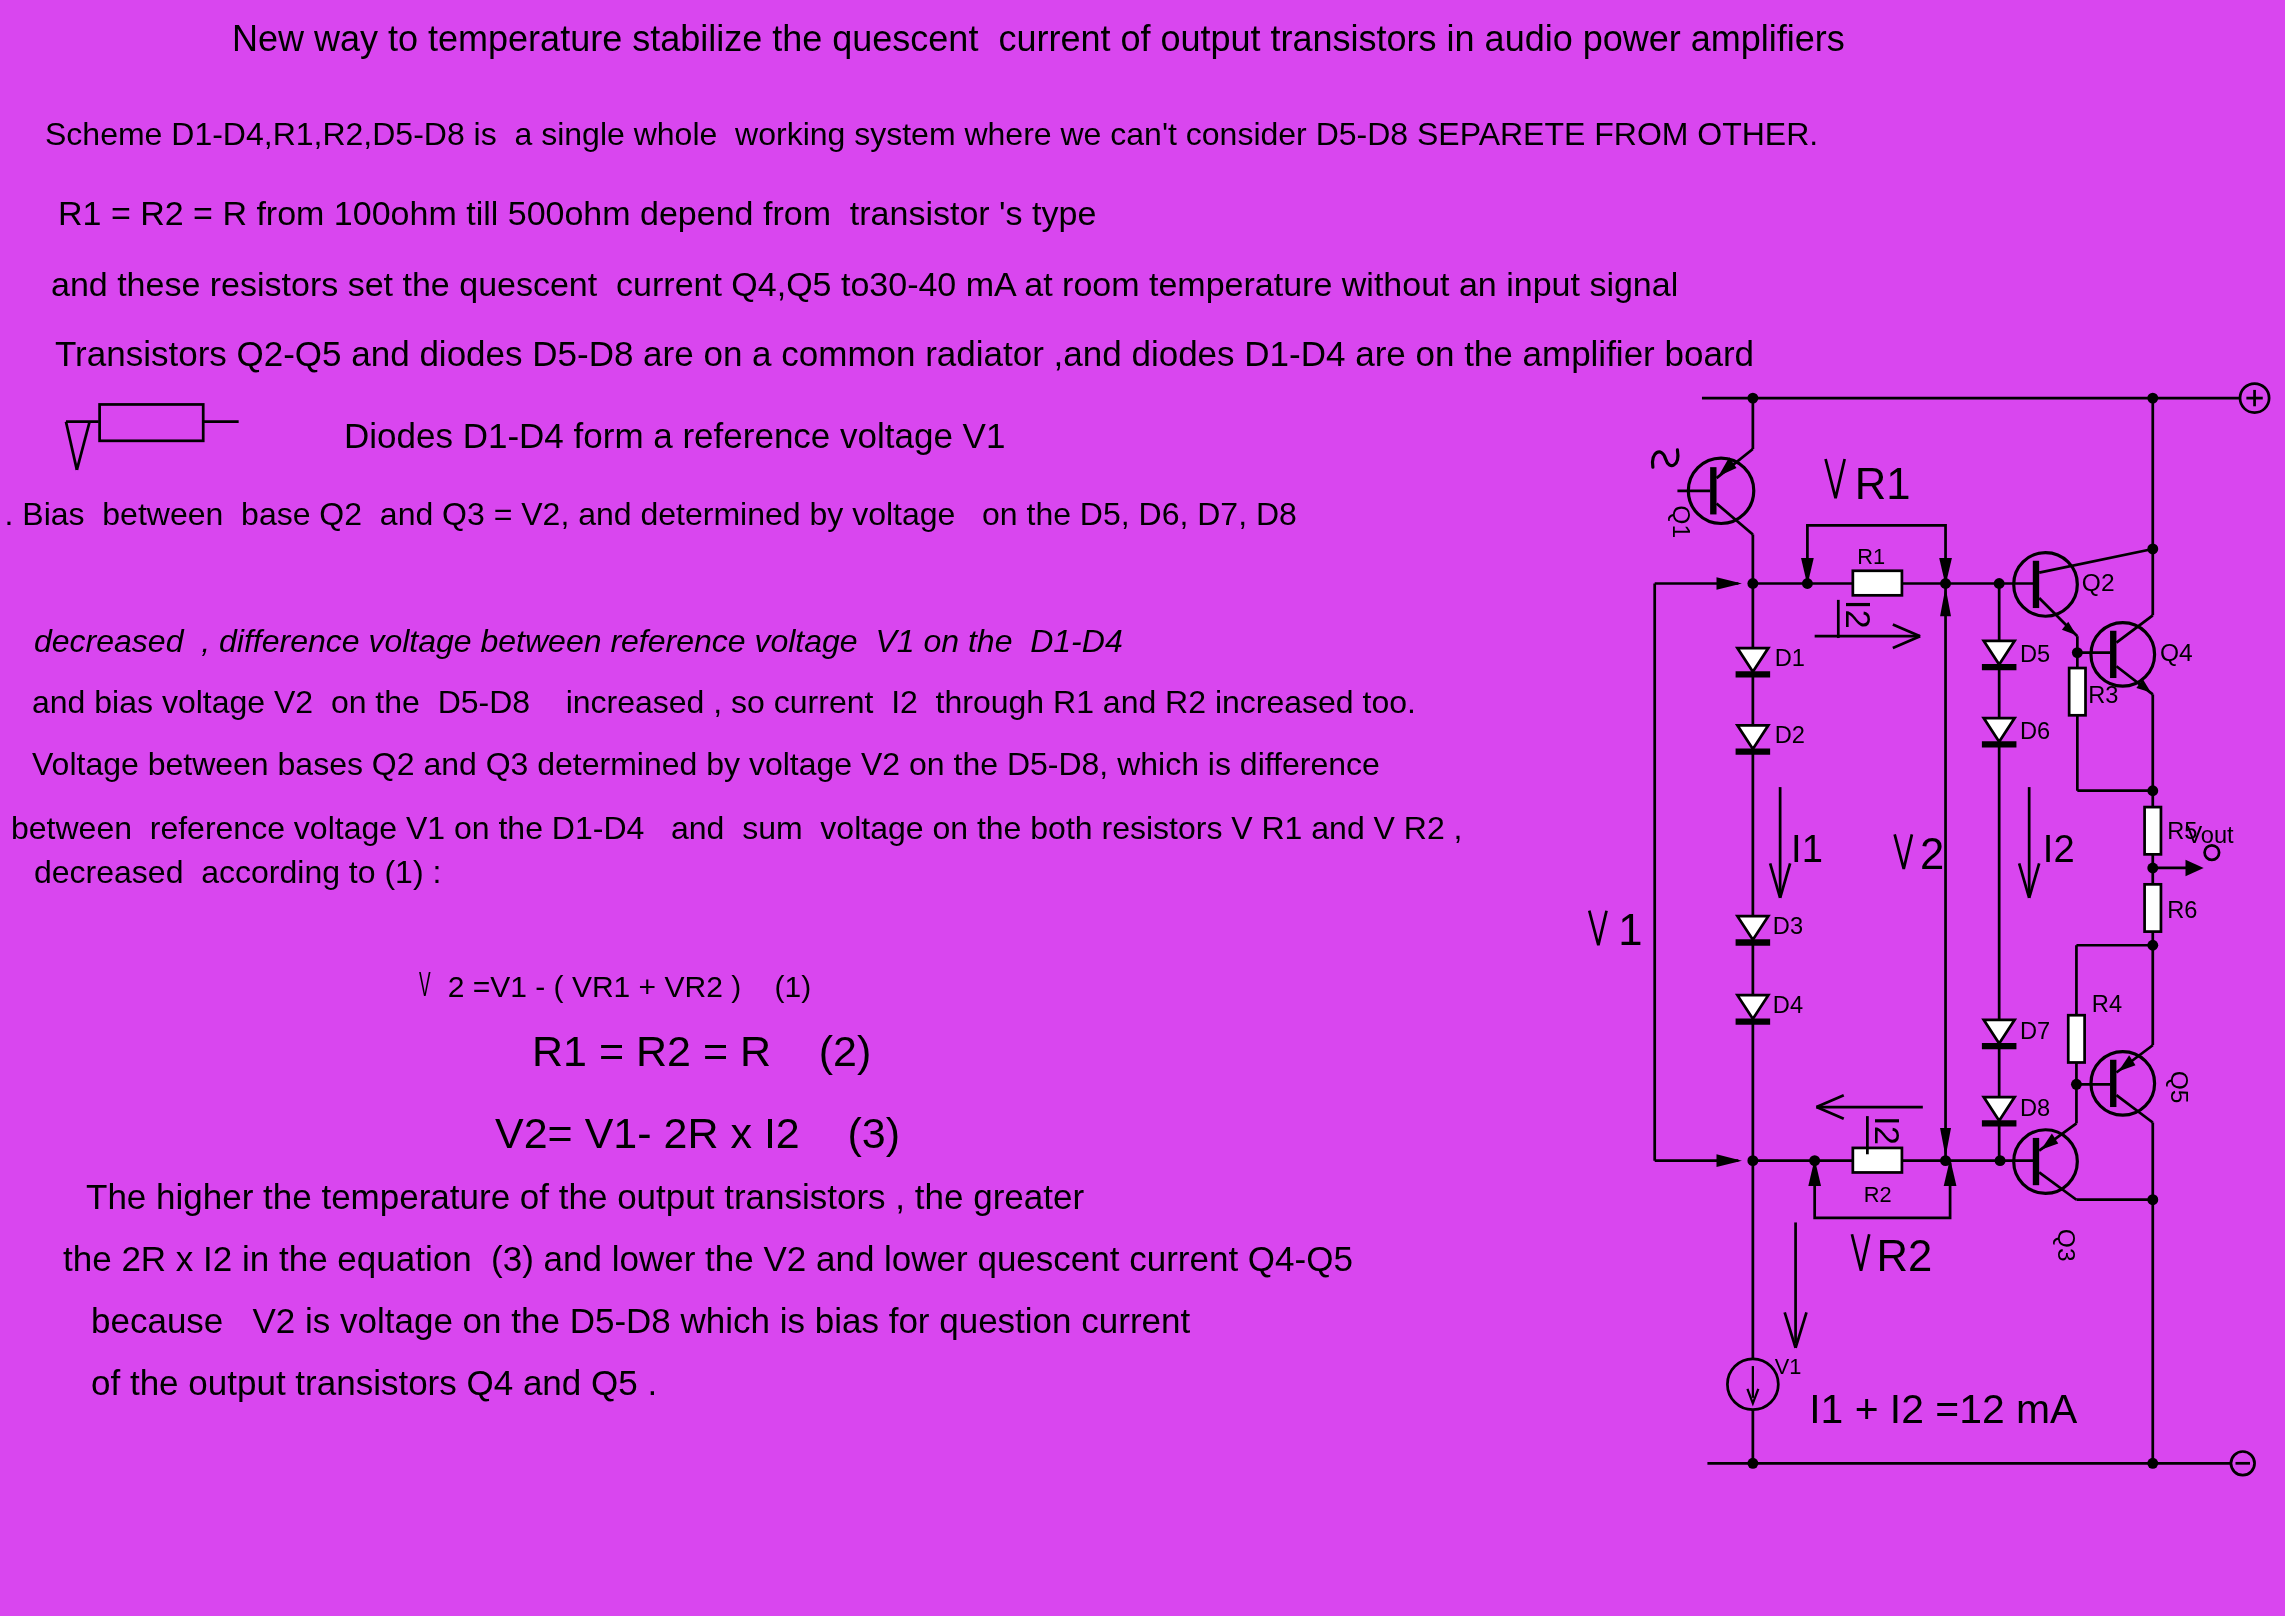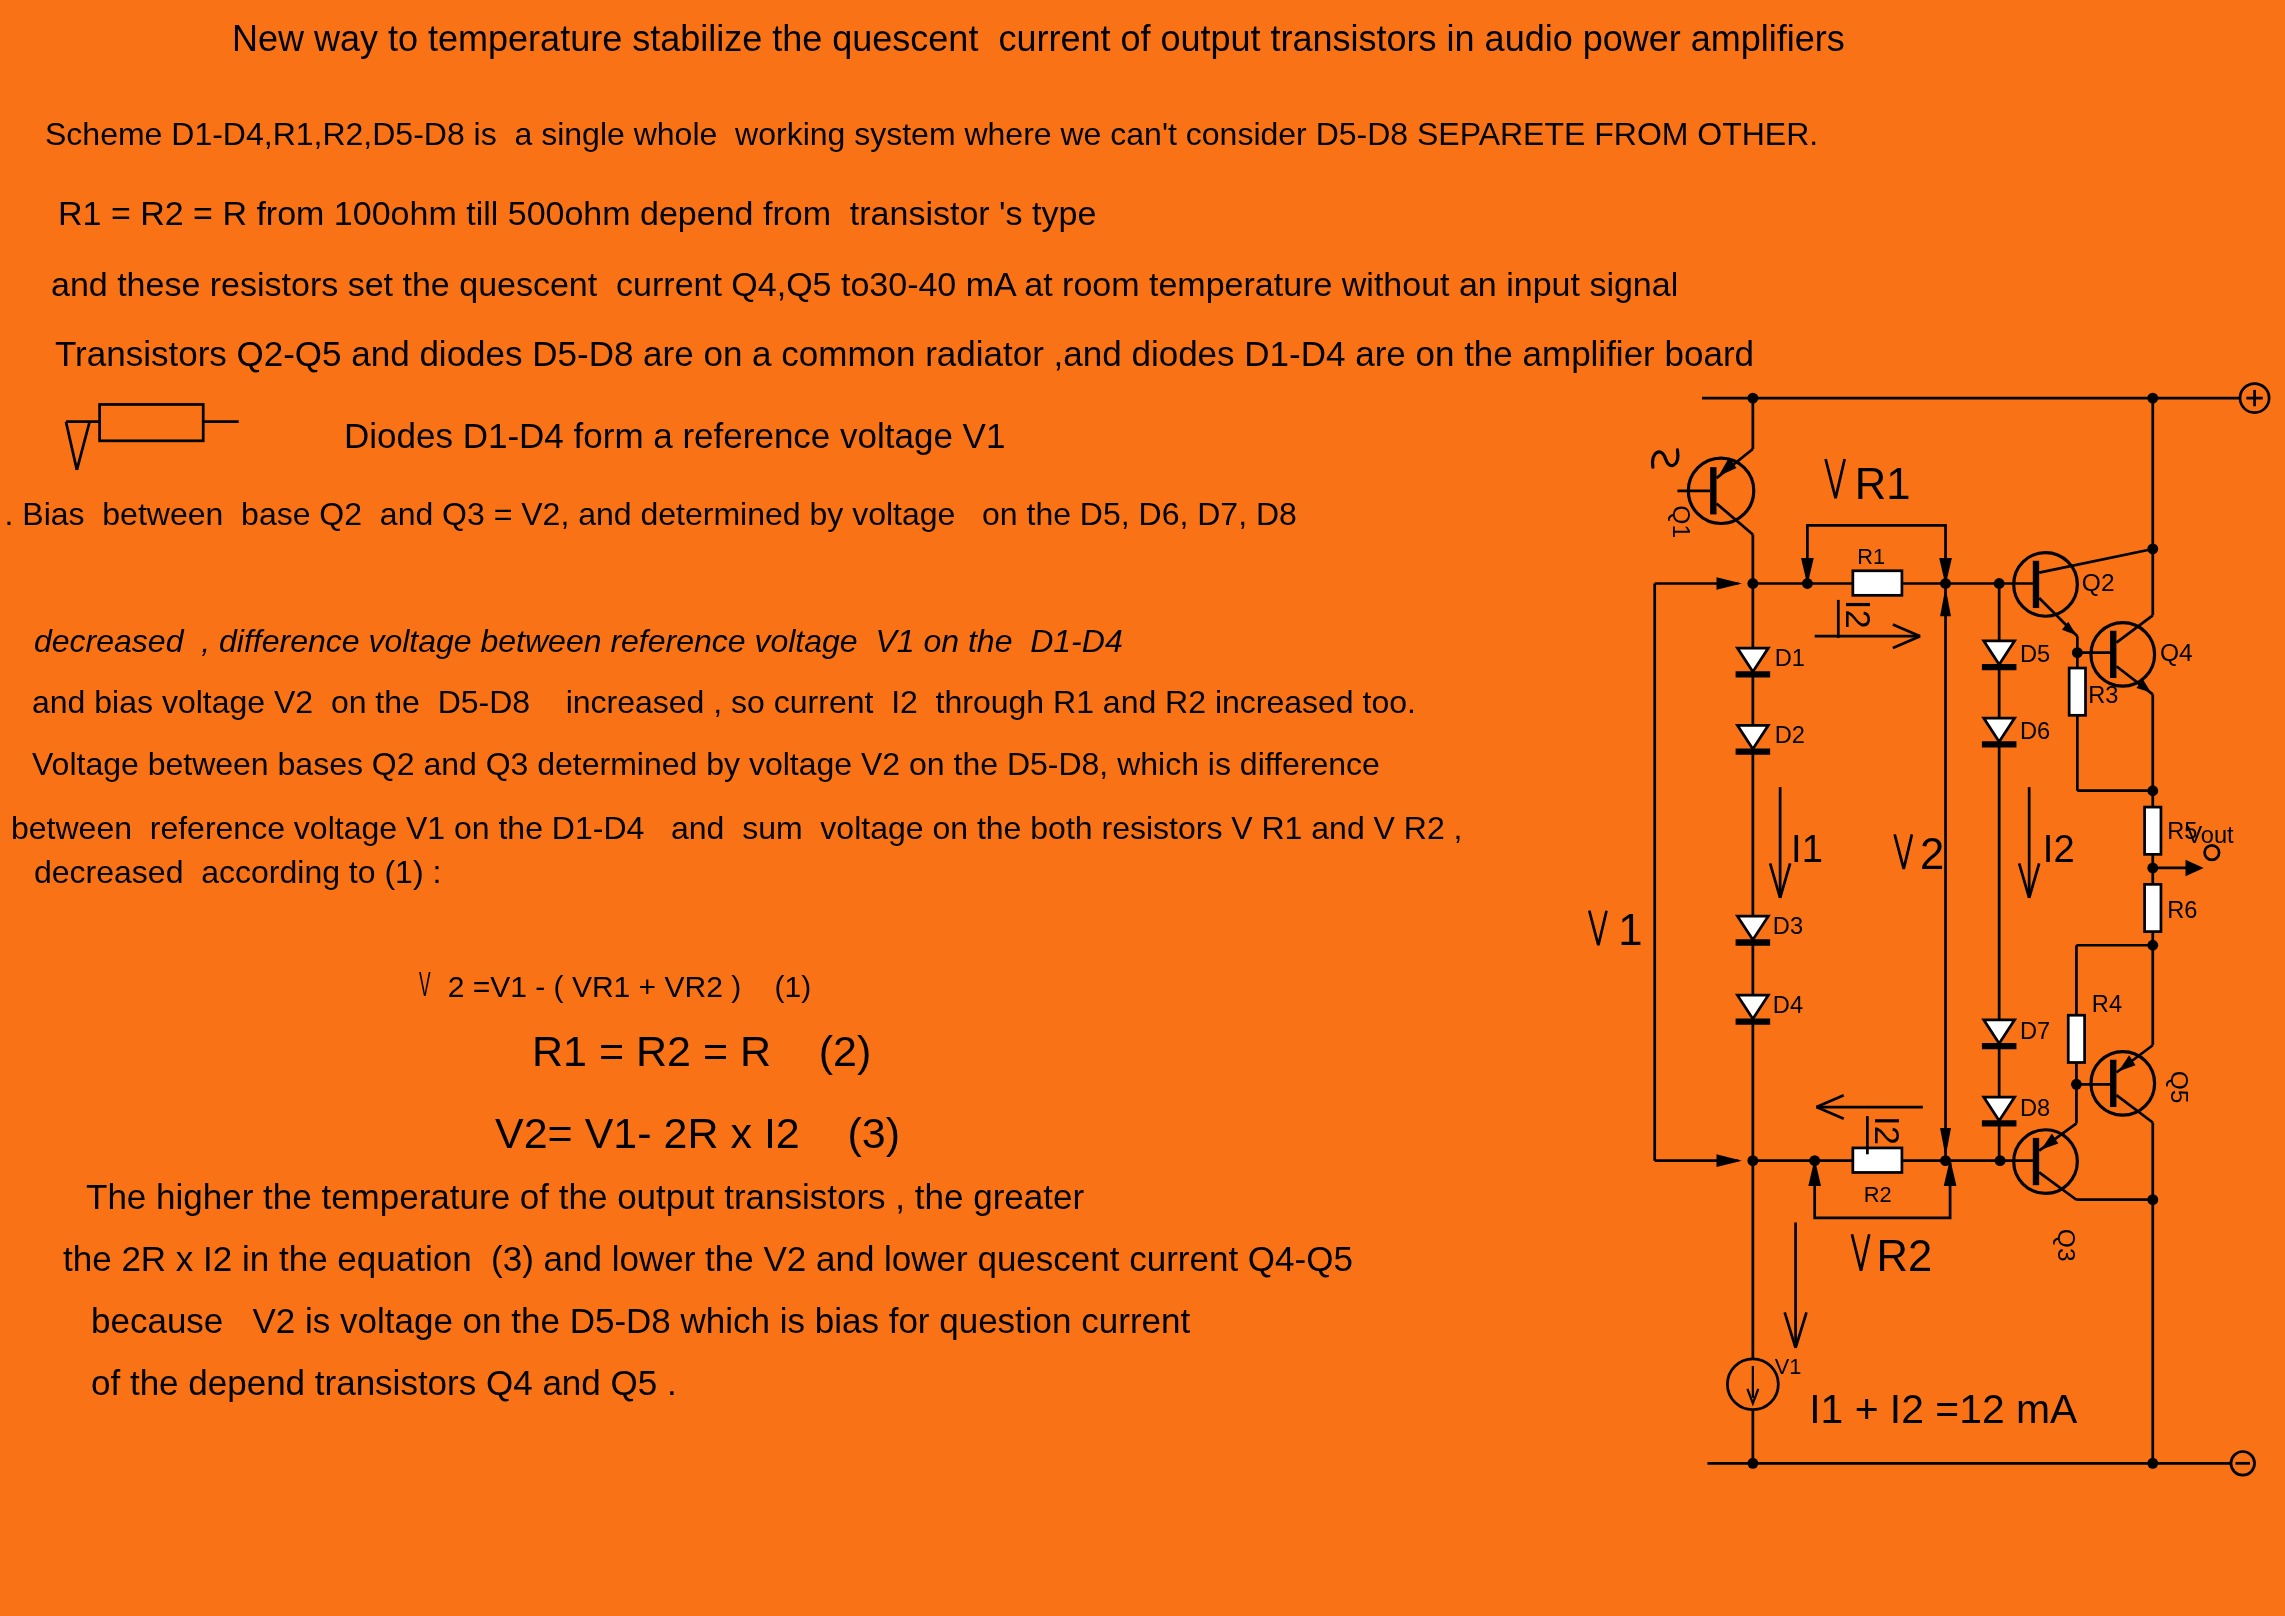--- a/index.html
+++ b/index.html
@@ -1,16 +1,16 @@
 <!DOCTYPE html>
 <html style="font-size:14.5px"><head>
 <meta charset="utf-8">
 <style>
   html,body{margin:0;padding:0;background:#fff;}
-  #page{position:relative;width:2286px;height:1616px;background:#f97316;color:#000;
+  #page{position:relative;width:2286px;height:1616px;background:#d946ef;color:#000;
         font-family:"Liberation Sans", sans-serif;overflow:hidden;}
   .tl{position:absolute;white-space:pre;line-height:1.05;color:#000;}
   .f35{font-size:32px;}
   .f37{font-size:34px;}
   .f38{font-size:35px;}
   .f39{font-size:35px;}
   .f40{font-size:36px;}
   .f42{font-size:30px;}
   .f47{font-size:43px;}
   .vglyph{display:inline-block;transform:scale(0.58,1.18);transform-origin:left bottom;}
@@ -37,21 +37,21 @@
 
   <div class="tl f42" style="left:386px;top:939px;">
     <span class="vglyph">V</span><span> 2 =V1 - ( VR1 + VR2 )    (1)</span>
   </div>
   <div class="tl f47" style="left:532px;top:1029px;">R1 = R2 = R    (2)</div>
   <div class="tl f47" style="left:495px;top:1111px;">V2= V1- 2R x I2    (3)</div>
 
   <div class="tl f39" style="left:86px;top:1179px;">The higher the temperature of the output transistors , the greater</div>
   <div class="tl f39" style="left:63px;top:1241px;">the 2R x I2 in the equation  (3) and lower the V2 and lower quescent current Q4-Q5</div>
   <div class="tl f39" style="left:91px;top:1303px;">because   V2 is voltage on the D5-D8 which is bias for question current</div>
-  <div class="tl f39" style="left:91px;top:1365px;">of the depend transistors Q4 and Q5 .</div>
+  <div class="tl f39" style="left:91px;top:1365px;">of the output transistors Q4 and Q5 .</div>
 
   <svg id="schem" width="2286" height="1616" viewBox="0 0 2514 1778">
 
     <g stroke="#000" stroke-width="3" fill="none">
       <line x1="72" y1="464" x2="108" y2="464"></line>
       <rect x="109" y="445" width="114" height="40"></rect>
       <line x1="223" y1="464" x2="262" y2="464"></line>
       <line x1="72" y1="464" x2="84" y2="517"></line>
       <line x1="98" y1="464" x2="84" y2="517"></line>
     </g>

